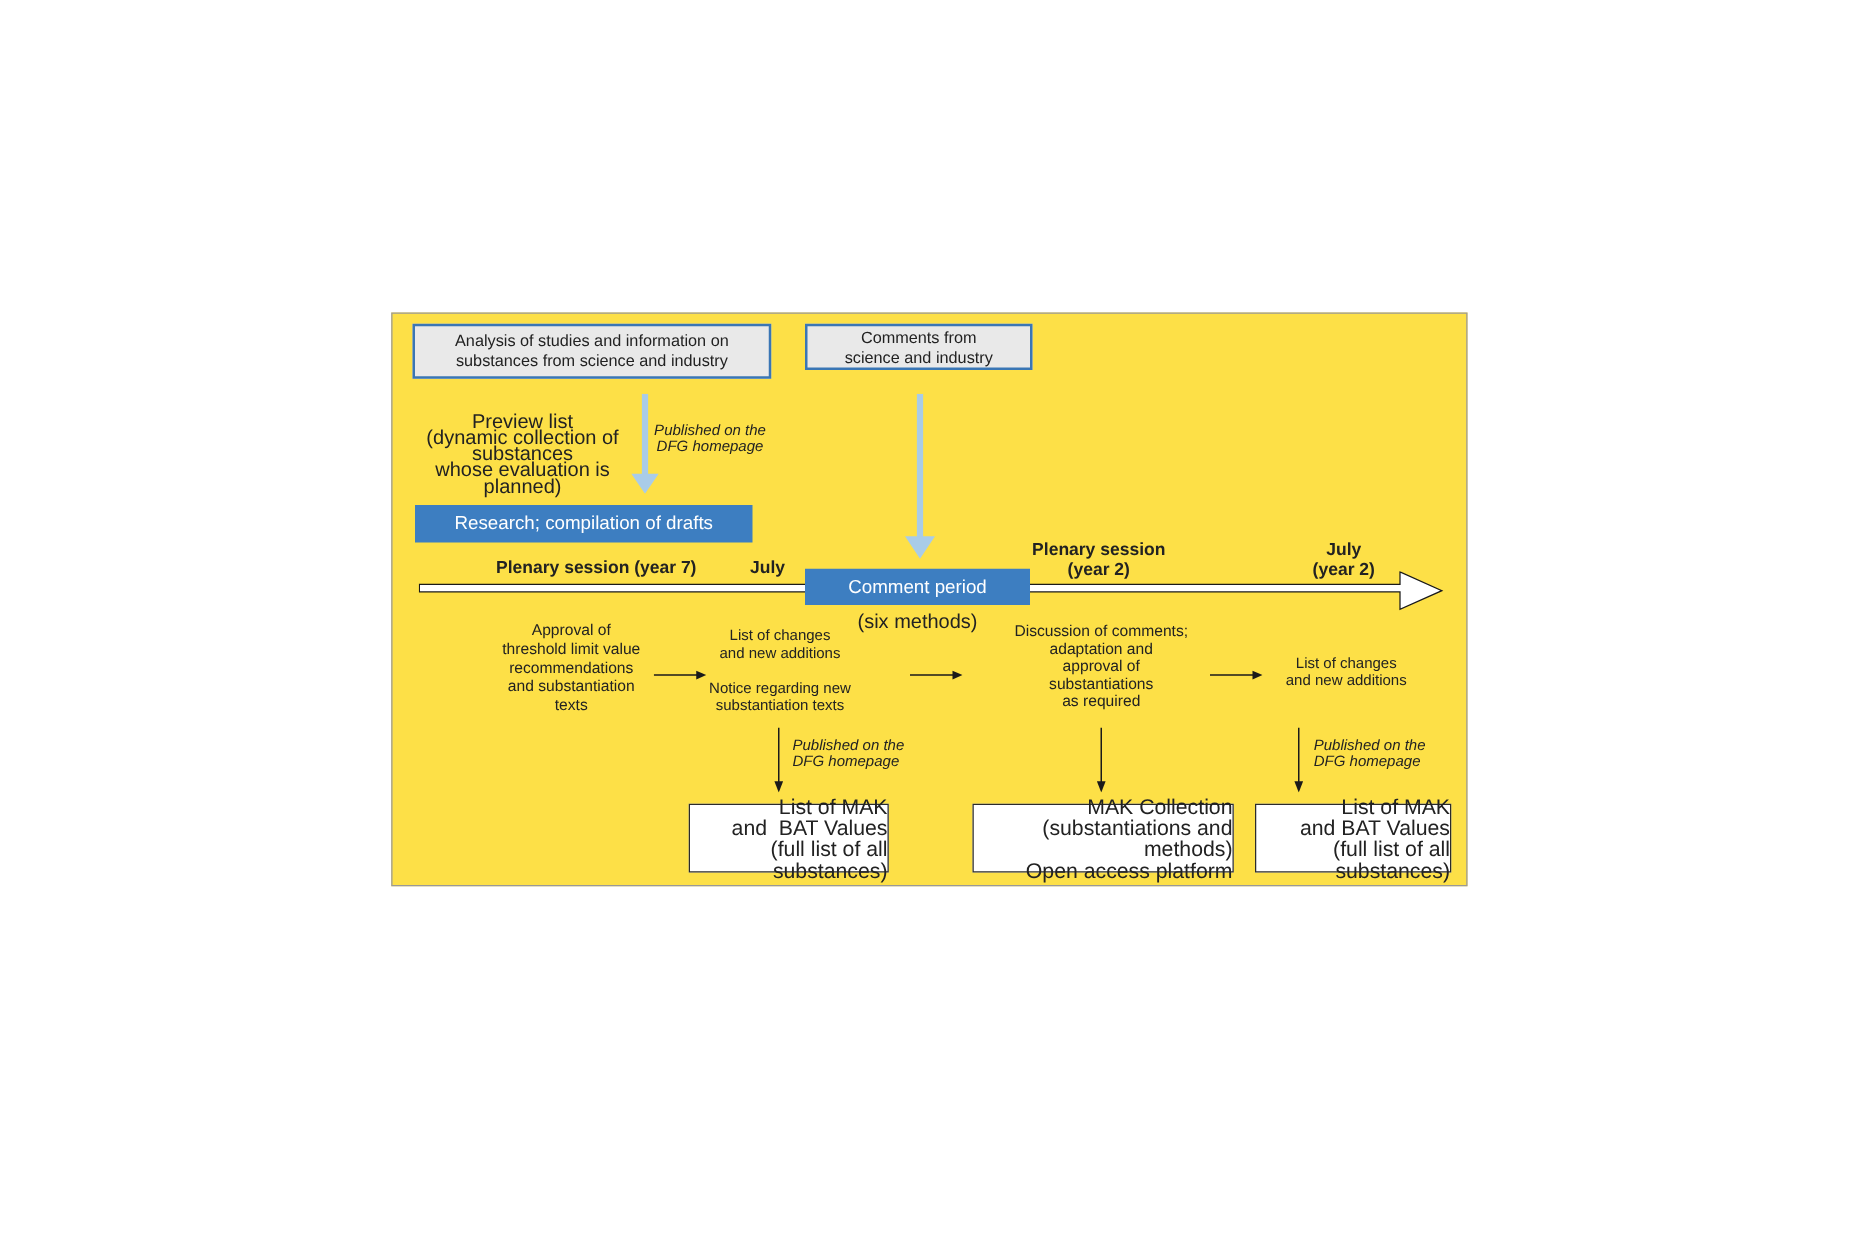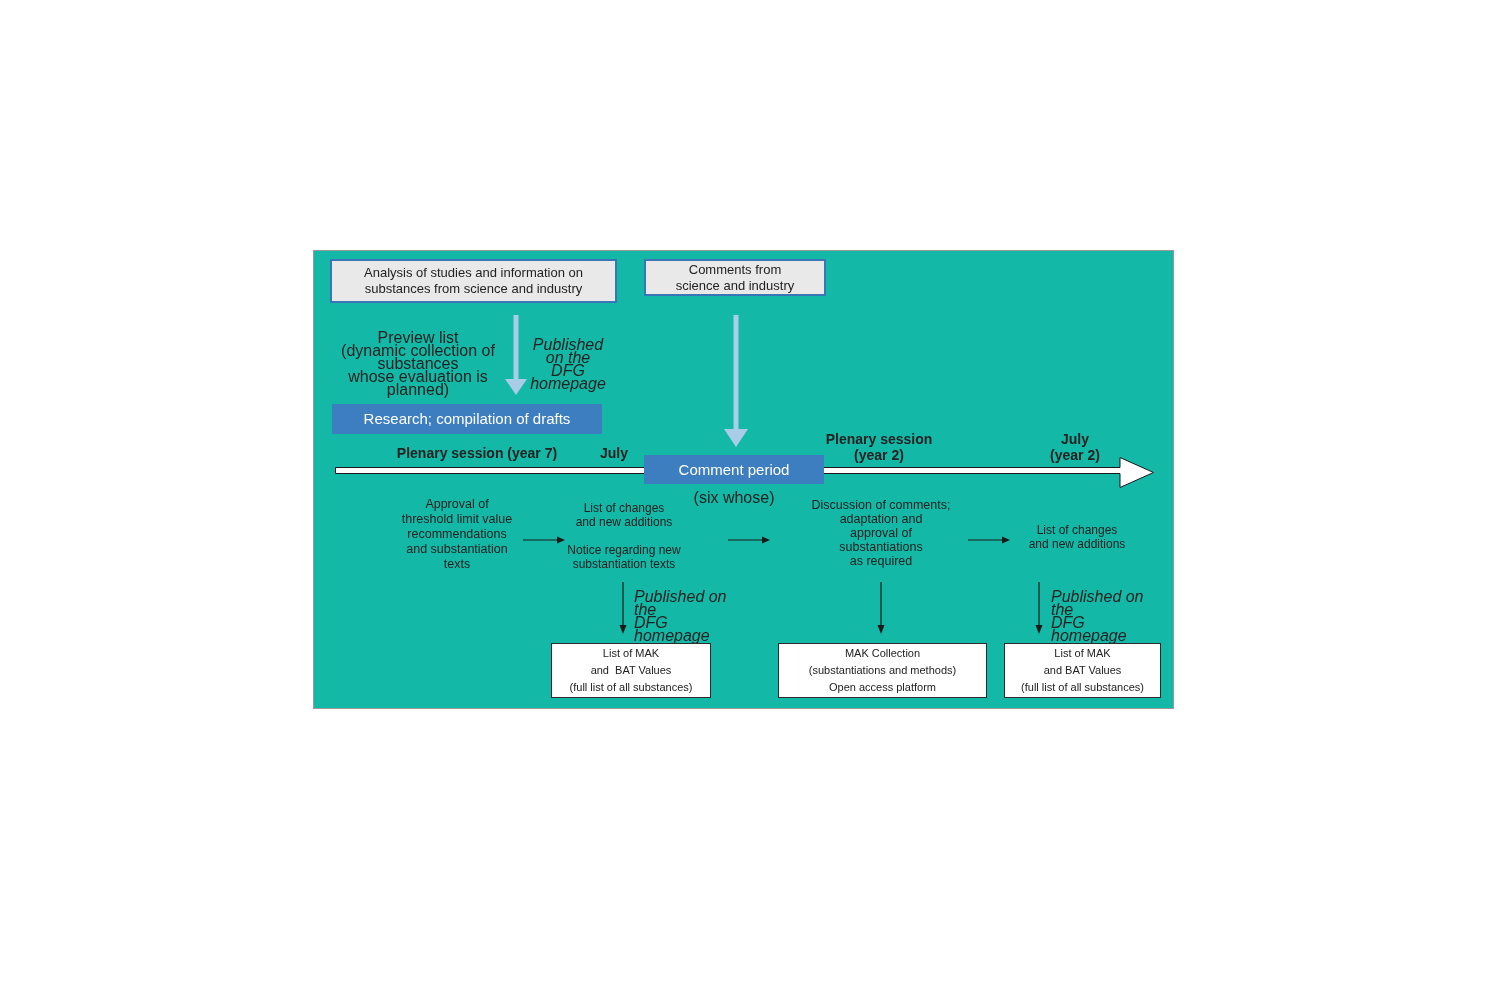--- a/index.html
+++ b/index.html
@@ -10,40 +10,41 @@
     --outer:#999999;
     --ink:#222222;
   }
   html,body{margin:0;padding:0;background:#ffffff;}
   .canvas{
     position:relative;width:1500px;height:1000px;background:#ffffff;
     font-family:"Liberation Sans",sans-serif;color:var(--ink);overflow:hidden;
   }
   .figure{
     position:absolute;left:313px;top:250px;width:859px;height:457px;
-    border:1px solid var(--outer);background:#14b8a6;
+    border:1px solid var(--outer);background:#fde047;
   }
   .abs{position:absolute;}
   .pre{white-space:pre-wrap;}
   .ctr{text-align:center;}
   .flexctr{display:flex;align-items:center;justify-content:center;text-align:center;}
   .srcbox{
     background:var(--srcfill);border:2px solid var(--srcborder);
     font-size:13px;line-height:16px;box-sizing:border-box;
   }
   .bluebox{
     background:var(--accent);color:#ffffff;font-size:15px;line-height:18px;
     box-sizing:border-box;
   }
   .outbox{
-    background:#ffffff;border:1px solid #2b2b2b;font-size:11px;line-height:17px;
+    background:#ffffff;border:1px solid #2b2b2b;font-size:17px;line-height:17px;
     box-sizing:border-box;
+    text-align:right;
   }
   .smalltext{font-size:16px;line-height:13px;}
-  .pubnote{font-size:16px;line-height:13px;font-style:italic;}
+  .pubnote{font-size:12px;line-height:13px;font-style:italic;}
   .tlabel{font-size:14px;line-height:16px;font-weight:bold;}
   .body12{font-size:12px;line-height:13.5px;}
   .approval{font-size:12.5px;line-height:15px;}
   .discussion{font-size:12.5px;line-height:14px;}
   svg{display:block;}
   .blue-arrow .stem,.blue-arrow .head{fill:var(--lightblue);}
   .black-arrow line{stroke:#1a1a1a;stroke-width:1.2;}
   .black-arrow polygon{fill:#1a1a1a;}
   .timeline-shape{fill:#ffffff;stroke:#1a1a1a;stroke-width:1;}
 </style>
@@ -83,21 +84,21 @@
 (year 2)</div>
     <div class="abs tlabel ctr pre" style="left:661px;top:180px;width:200px;">July
 (year 2)</div>
 
     <svg class="abs" style="left:21px;top:206px;" width="820" height="32" viewBox="0 0 820 32">
       <polygon class="timeline-shape" points="0.5,10.5 785,10.5 785,0.5 818.5,15.5 785,30.5 785,16.5 0.5,16.5"></polygon>
     </svg>
 
     <div class="abs bluebox flexctr pre" style="left:330px;top:204px;width:180px;height:29px;">Comment period</div>
 
-    <div class="abs smalltext ctr" style="left:370px;top:240px;width:100px;">(six whose)</div>
+    <div class="abs smalltext ctr" style="left:370px;top:240px;width:100px;">(six methods)</div>
 
     <div class="abs approval ctr pre" style="left:58px;top:246px;width:170px;">Approval of
 threshold limit value
 recommendations
 and substantiation
 texts</div>
 
     <svg class="abs black-arrow" style="left:209px;top:284px;" width="42" height="10" viewBox="0 0 42 10">
       <line x1="0" y1="5" x2="35" y2="5"></line>
       <polygon points="34,1.5 34,8.5 42,5"></polygon>

